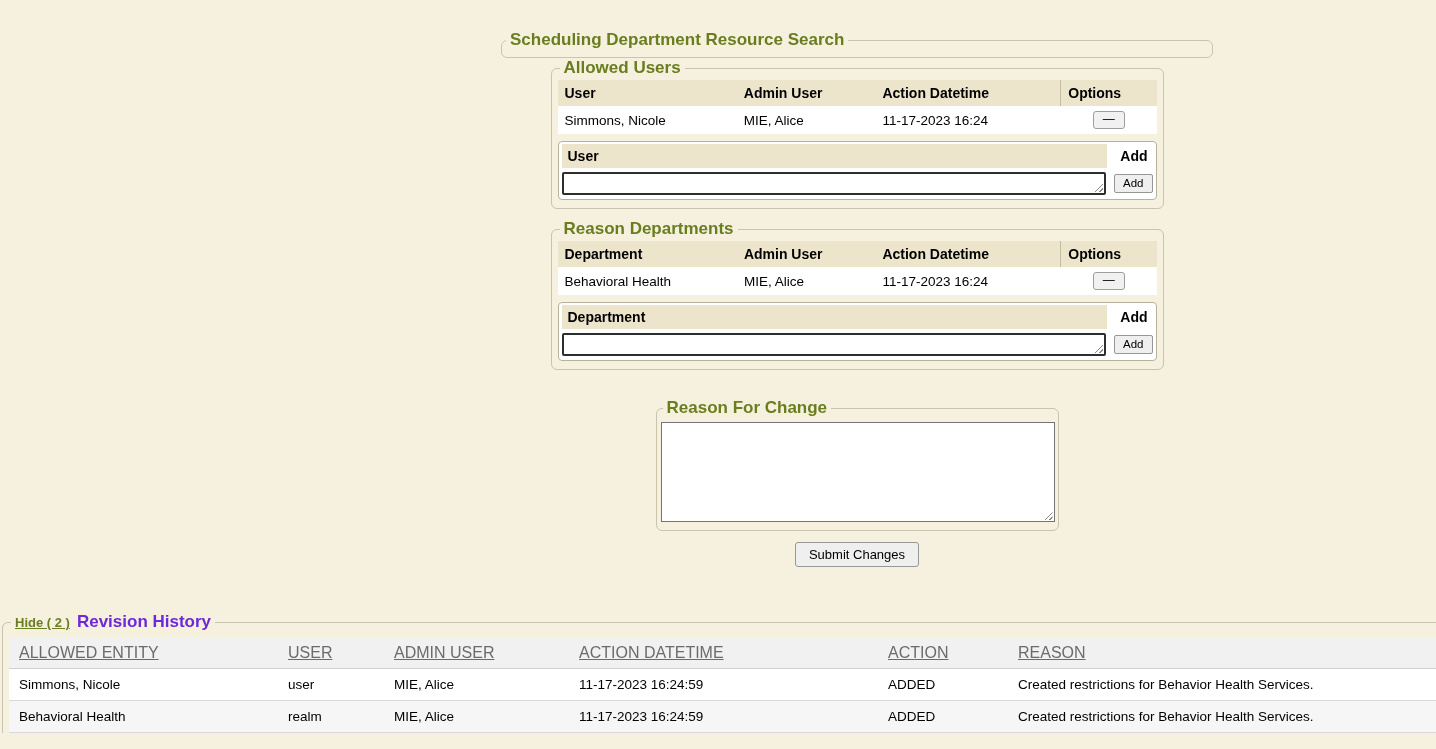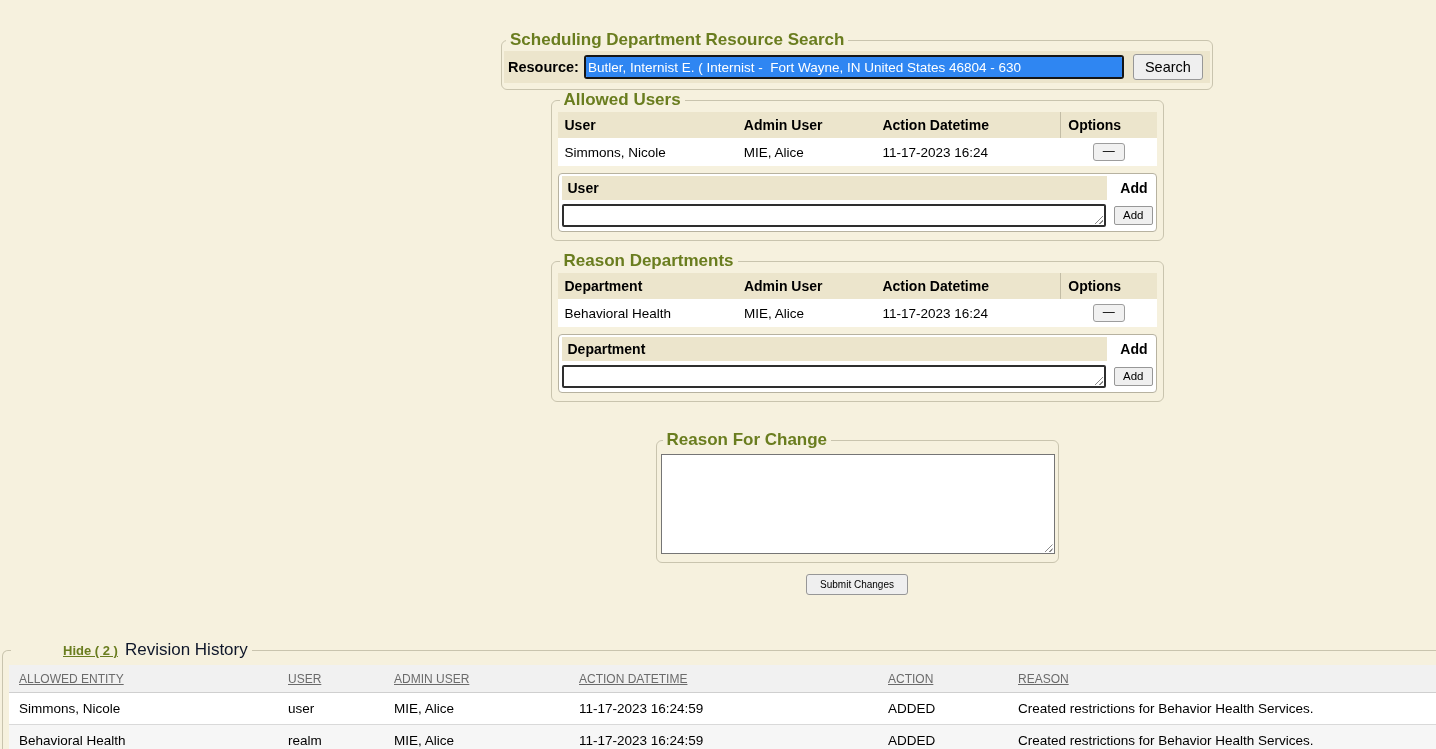--- a/index.html
+++ b/index.html
@@ -125,44 +125,44 @@
 
   
   .reason-fs { width: 403px; margin-top: 28px; padding: 2px 4px 8px; }
   .reason-box {
     width: 394px; height: 100px;
     background: #fff;
     border: 1px solid #757575;
     margin: 2px auto 0;
     position: relative;
   }
-  .btn-submit { display: block; margin: 11px auto 0; font-size: 10px; padding: 4px 13px; }
+  .btn-submit { display: block; margin: 11px auto 0; font-size: 13px; padding: 4px 13px; }
 
   
   .revision-fs {
     width: 1712px;
     margin: 45px 0 0 2px;
     border-radius: 6px 6px 0 0;
     border-bottom: none;
     padding: 2px 0 0 6px;
   }
-  .rev-legend { display: flex; align-items: baseline; gap: 7px; margin-left: 48px; }
+  .rev-legend { display: flex; align-items: baseline; gap: 7px; }
   .hide-link {
     font-size: 13px; font-weight: bold;
     color: #6a7d1f;
     text-decoration: underline;
     cursor: pointer;
   }
-  .rev-title { font-size: 17px; font-weight: normal; color: #0f172a; }
+  .rev-title { font-size: 17px; font-weight: bold; color: #6d28d9; }
 
   .rev-table { width: 1700px; border-collapse: collapse; table-layout: fixed; margin-top: 3px; }
   .rev-table th {
     background: #f1f1f1;
     color: #6b6b6b;
-    font-size: 12px;
+    font-size: 16px;
     font-weight: normal;
     text-align: left;
     text-decoration: underline;
     padding: 7px 10px 6px;
     border-bottom: 1px solid #cfcfcf;
     white-space: nowrap;
     cursor: pointer;
   }
   .rev-table td {
     font-size: 13.5px;
@@ -174,27 +174,20 @@
   }
   .rev-table tr.alt td { background: #f6f6f6; }
   .c1 { width: 269px; } .c2 { width: 106px; } .c3 { width: 185px; }
   .c4 { width: 309px; } .c5 { width: 130px; }
 </style>
 </head>
 <body>
 
 <fieldset class="resource-fs">
   <legend>Scheduling Department Resource Search</legend>
-  <div class="resource-row">
-    <span class="resource-label">Resource:</span>
-    <div class="fake-input">
-      <span class="selection">Butler, Internist E. ( Internist -  Fort Wayne, IN United States 46804 - 630</span>
-    </div>
-    <button class="btn btn-search">Search</button>
-  </div>
 </fieldset>
 
 <fieldset class="allow-fs fs-gap-users">
   <legend>Allowed Users</legend>
   <table class="mini-table">
     <tbody>
         <tr>
       <th class="col-entity">User</th>
       <th class="col-admin">Admin User</th>
       <th class="col-dt">Action Datetime</th>

